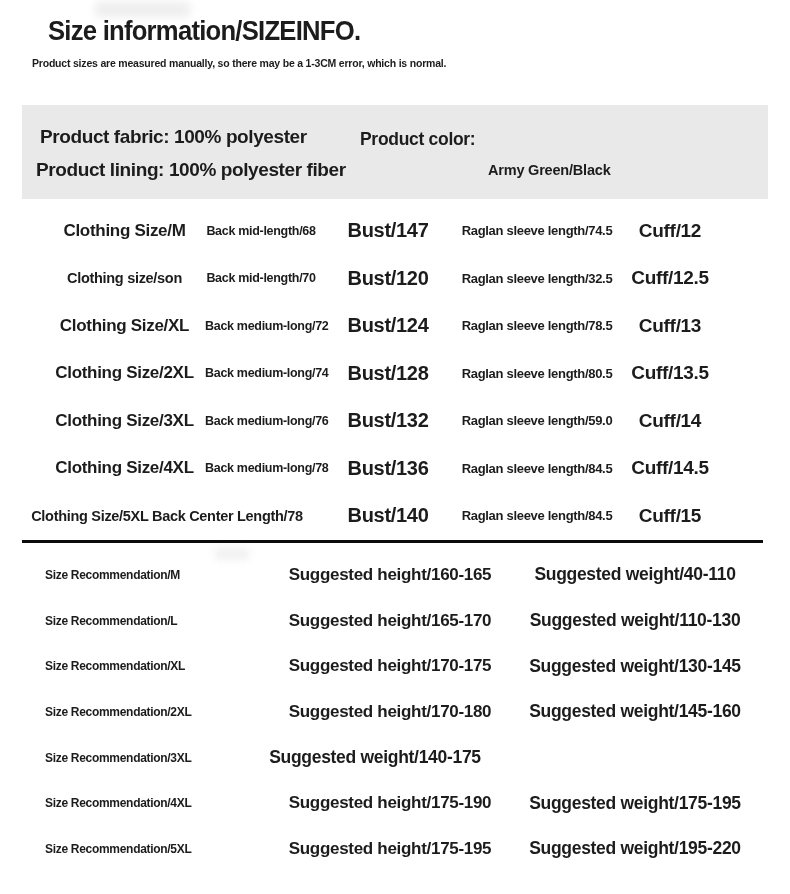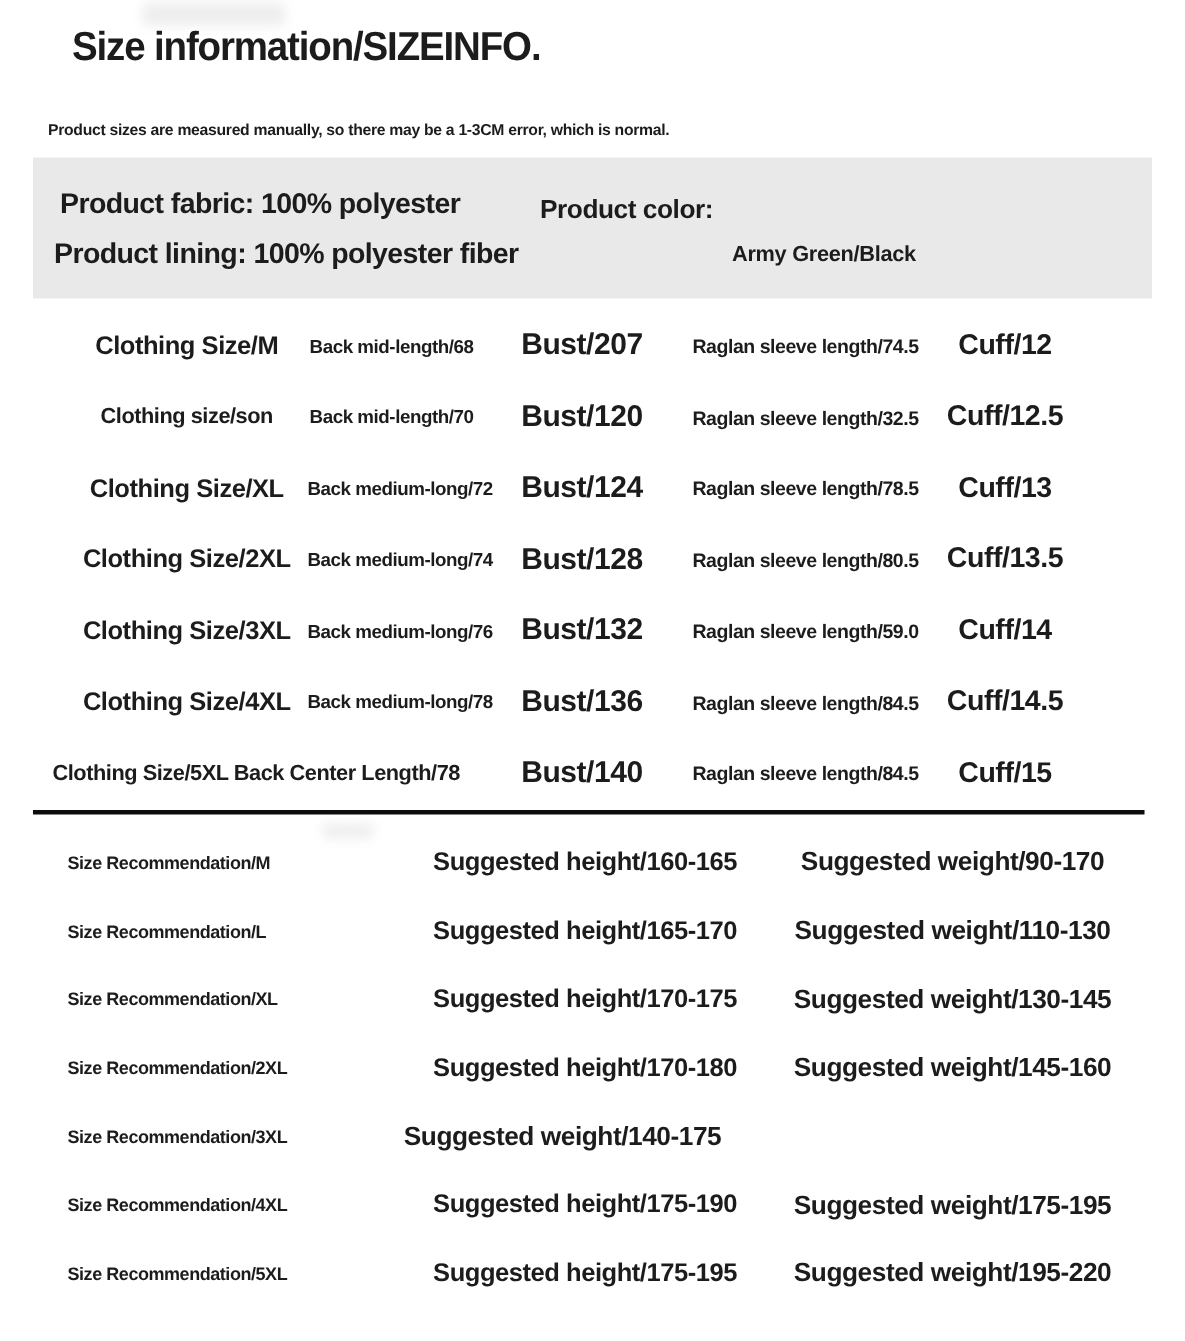--- a/index.html
+++ b/index.html
@@ -10,42 +10,42 @@
   }
   .smudge { position:absolute; background:#e0e0e0; filter:blur(4px); opacity:.55; border-radius:3px; }
 
   .page-title {
     position:absolute; left:48px; top:16px;
     font-size:27px; font-weight:700; letter-spacing:-0.8px;
     transform:scaleX(.95); transform-origin:left center; white-space:nowrap;
   }
   .page-subtitle {
     position:absolute; left:32px; top:57px;
-    font-size:10.5px; font-weight:700; letter-spacing:-0.2px; white-space:nowrap;margin-top:24px;
+    font-size:10.5px; font-weight:700; letter-spacing:-0.2px; white-space:nowrap;
   }
 
   .panel {
     position:absolute; left:22px; top:105px; width:746px; height:94px;
     background:#e9e9e9; border-radius:0;
   }
   .panel-fabric  { position:absolute; left:18px;  top:21px; font-size:19px; font-weight:700; letter-spacing:-0.4px; white-space:nowrap; }
   .panel-lining  { position:absolute; left:14px;  top:54px; font-size:19px; font-weight:700; letter-spacing:-0.4px; white-space:nowrap; }
   .panel-color-label { position:absolute; left:338px; top:24px; font-size:17.5px; font-weight:700; letter-spacing:-0.3px; white-space:nowrap; }
   .panel-color-value { position:absolute; left:466px; top:57px; font-size:14.5px; font-weight:700; letter-spacing:-0.2px; white-space:nowrap; }
 
   .size-table { position:absolute; left:0; top:207px; width:790px; }
   .size-row { display:flex; height:47.5px; align-items:center; font-weight:700; }
   .size-row > div { white-space:nowrap; letter-spacing:-0.3px; }
   .c1 { width:205px; padding-left:44px; text-align:center; font-size:17px; }
   .c1.small { font-size:14.5px; }
   .c2 { width:112px; text-align:center; font-size:12.5px; }
   .c3 { width:142px; text-align:center; font-size:20px; }
   .c4 { width:156px; text-align:center; font-size:13px; }
   .c5 { width:110px; text-align:center; font-size:19px; }
-  .cmerged { width:317px; padding-left:35px; font-size:14.5px; }
+  .cmerged { width:317px; padding-left:17px; text-align:center; font-size:14.5px; }
 
   .divider { position:absolute; left:22px; top:540px; width:741px; height:3px; background:#0c0c0c; }
 
   .rec-table { position:absolute; left:0; top:552px; width:790px; }
   .rec-row { display:flex; height:45.7px; align-items:center; font-weight:700; }
   .rec-row > div { white-space:nowrap; letter-spacing:-0.3px; }
   .r1 { width:260px; padding-left:45px; text-align:left;  font-size:12px; }
   .r2 { width:260px; text-align:center; font-size:17px; }
   .r3 { width:230px; text-align:center; font-size:17.5px; }
 </style>
@@ -63,21 +63,21 @@
   <div class="panel-fabric">Product fabric: 100% polyester</div>
   <div class="panel-lining">Product lining: 100% polyester fiber</div>
   <div class="panel-color-label">Product color:</div>
   <div class="panel-color-value">Army Green/Black</div>
 </div>
 
 <div class="size-table">
   <div class="size-row">
     <div class="c1">Clothing Size/M</div>
     <div class="c2">Back mid-length/68</div>
-    <div class="c3">Bust/207</div>
+    <div class="c3">Bust/147</div>
     <div class="c4">Raglan sleeve length/74.5</div>
     <div class="c5">Cuff/12</div>
   </div>
   <div class="size-row">
     <div class="c1 small">Clothing size/son</div>
     <div class="c2">Back mid-length/70</div>
     <div class="c3">Bust/120</div>
     <div class="c4">Raglan sleeve length/32.5</div>
     <div class="c5">Cuff/12.5</div>
   </div>
@@ -116,21 +116,21 @@
     <div class="c5">Cuff/15</div>
   </div>
 </div>
 
 <div class="divider"></div>
 
 <div class="rec-table">
   <div class="rec-row">
     <div class="r1">Size Recommendation/M</div>
     <div class="r2">Suggested height/160-165</div>
-    <div class="r3">Suggested weight/90-170</div>
+    <div class="r3">Suggested weight/40-110</div>
   </div>
   <div class="rec-row">
     <div class="r1">Size Recommendation/L</div>
     <div class="r2">Suggested height/165-170</div>
     <div class="r3">Suggested weight/110-130</div>
   </div>
   <div class="rec-row">
     <div class="r1">Size Recommendation/XL</div>
     <div class="r2">Suggested height/170-175</div>
     <div class="r3">Suggested weight/130-145</div>

